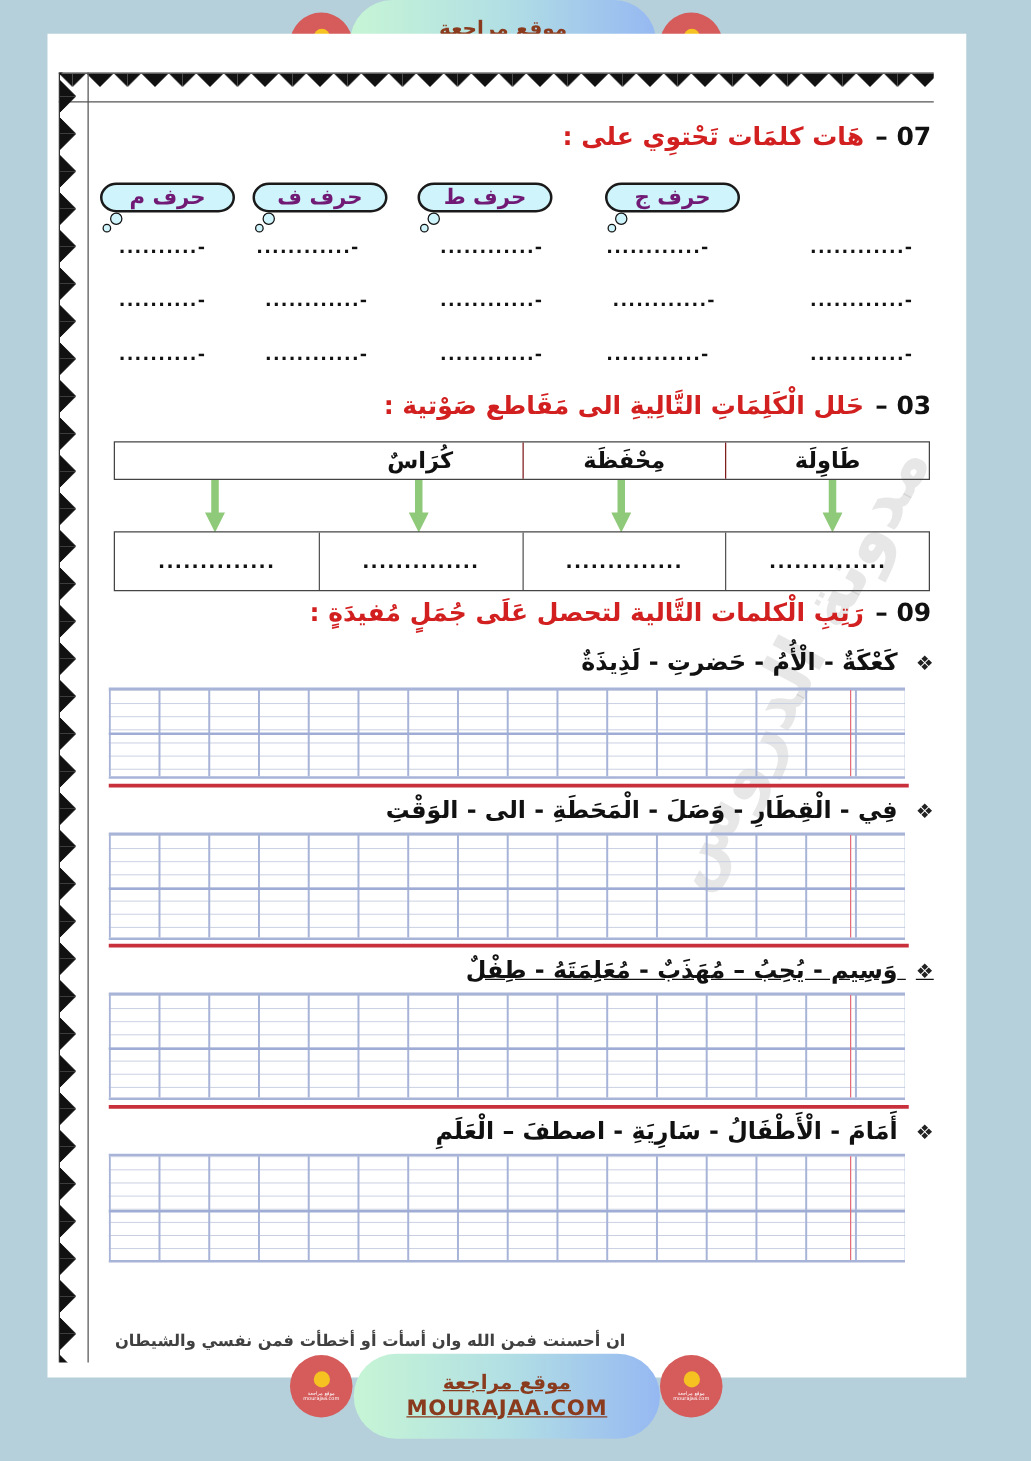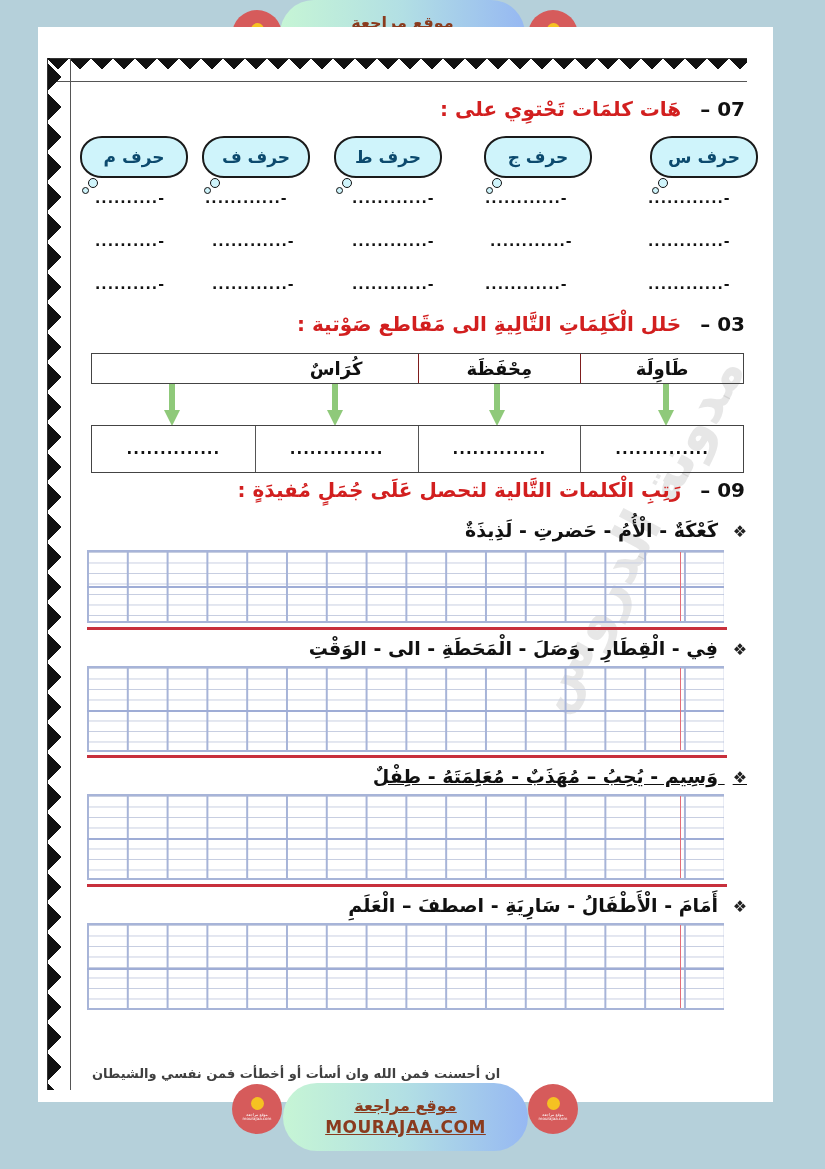--- a/index.html
+++ b/index.html
@@ -33,30 +33,30 @@
     background-size: 22px 30px;
     border-left: 1px solid #333;
   }
   .border-left::after {
     content: ""; position: absolute; top: 0; bottom: 0; right: -2px; width: 1px; background: #555;
   }
   .heading {
     position: absolute; right: 80px; font-weight: bold; font-size: 20px; color: #111;
     direction: rtl; white-space: nowrap;
   }
-  .heading .num { color: #111; margin-left: 12px; }
+  .heading .num { color: #111; margin-left: 2px; }
   .heading .txt { color: #d21f1f; text-decoration-thickness: 2px; text-underline-offset: 4px; }
 
   
   .clouds { position: absolute; top: 134px; left: 78px; width: 680px; height: 50px; }
   .cloud {
-    position: absolute; top: 2px; width: 108px; height: 42px;
+    position: absolute; top: 12px; width: 108px; height: 24px;
     background: #cff4fb; border: 2px solid #1a1a1a; border-radius: 22px / 20px;
     display: flex; align-items: center; justify-content: center;
-    font-weight: bold; font-size: 17px; color: #0c4a6e; direction: rtl;
+    font-weight: bold; font-size: 17px; color: #701a75; direction: rtl;
   }
   .cloud::before {
     content: ""; position: absolute; left: 6px; bottom: -12px; width: 8px; height: 8px;
     border: 1.5px solid #111; border-radius: 50%; background: #cff4fb;
   }
   .cloud::after {
     content: ""; position: absolute; left: 0px; bottom: -18px; width: 5px; height: 5px;
     border: 1.5px solid #111; border-radius: 50%; background: #cff4fb;
   }
 
@@ -161,21 +161,20 @@
 <div class="border-left"></div>
 
 <div class="watermark" style="left:440px;top:500px;">مدونة الدروس</div>
 
 <div class="heading" style="top:97px;">
   <span class="num">07 –</span>
   <span class="txt">هَات كلمَات تَحْتوِي على :</span>
 </div>
 
 <div class="clouds">
-  <div class="cloud" style="left:572px;">حرف س</div>
   <div class="cloud" style="left:406px;">حرف ج</div>
   <div class="cloud" style="left:256px;">حرف ط</div>
   <div class="cloud" style="left:124px;">حرف ف</div>
   <div class="cloud" style="left:2px;">حرف م</div>
 </div>
 
 <div class="dots-row" style="top:190px;">
   <span class="dot-cell" style="left:5px;">..........-</span>
   <span class="dot-cell" style="left:115px;">............-</span>
   <span class="dot-cell" style="left:262px;">............-</span>

